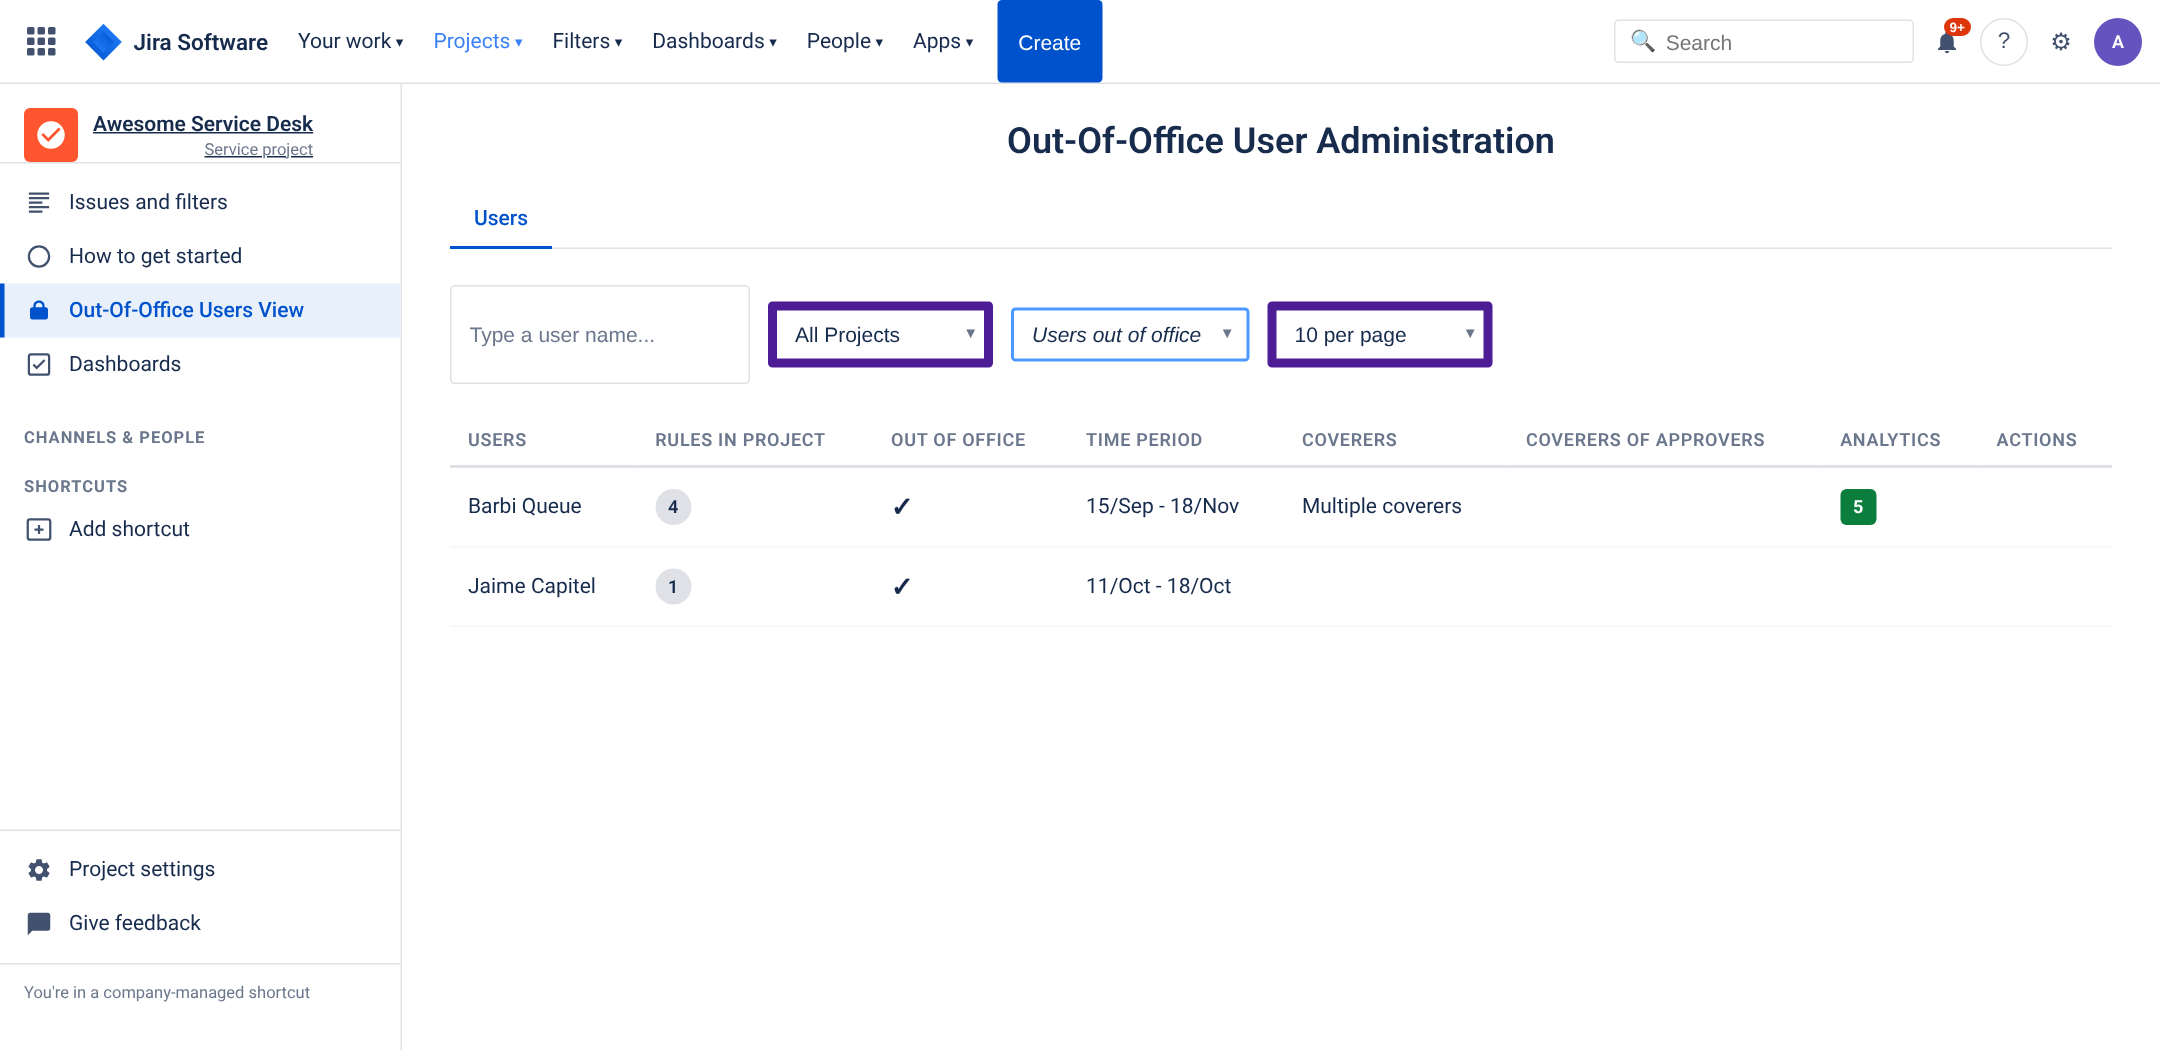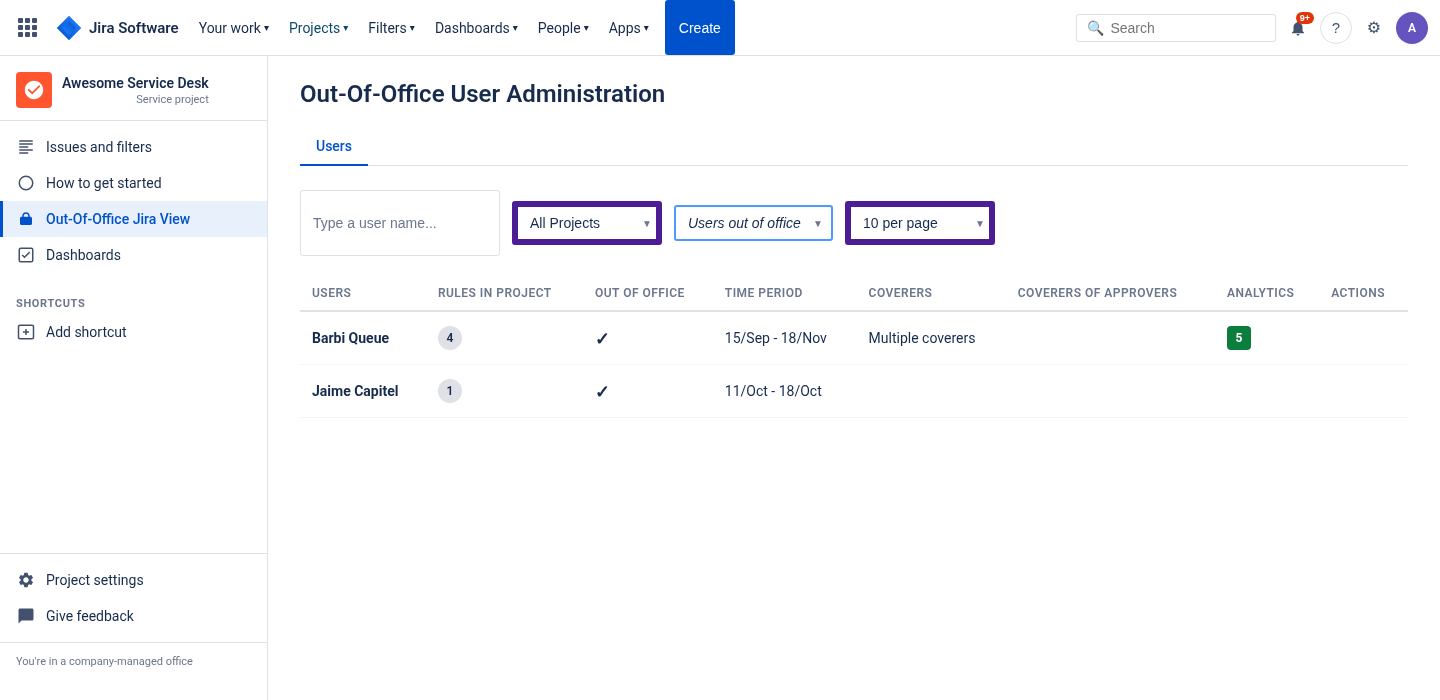--- a/index.html
+++ b/index.html
@@ -11,74 +11,74 @@
       background: #fff; border-bottom: 1px solid #dfe1e6;
       padding: 0 12px; gap: 4px; position: relative; z-index: 100;
     }
     .topnav-grid { display: flex; align-items: center; gap: 2px; cursor: pointer; padding: 6px; border-radius: 3px; }
     .grid-icon { display: grid; grid-template-columns: repeat(3,5px); gap: 2px; }
     .grid-dot { width: 5px; height: 5px; background: #42526e; border-radius: 1px; }
     .jira-logo { display: flex; align-items: center; gap: 6px; margin: 0 8px; cursor: pointer; }
     .jira-diamond { width: 28px; height: 28px; }
     .jira-logo-text { font-size: 15px; font-weight: 600; color: #172b4d; }
     .nav-item { display: flex; align-items: center; gap: 3px; padding: 6px 8px; border-radius: 3px; cursor: pointer; font-size: 14px; color: #172b4d; white-space: nowrap; }
-    .nav-item-active { color: #0c4a6e; }
+    .nav-item-active { color: #3b82f6; }
     .nav-chevron { font-size: 10px; }
     .create-btn { background: #0052cc; color: #fff; border: none; border-radius: 3px; padding: 7px 14px; font-size: 14px; font-weight: 500; cursor: pointer; margin-left: 4px; }
     .topnav-right { margin-left: auto; display: flex; align-items: center; gap: 6px; }
     .search-box { display: flex; align-items: center; border: 1px solid #dfe1e6; border-radius: 3px; padding: 5px 10px; gap: 6px; width: 200px; background: #fff; cursor: text; }
     .search-box input { border: none; outline: none; font-size: 14px; color: #172b4d; width: 100%; background: transparent; }
     .search-icon-wrap { color: #6b778c; font-size: 14px; }
     .notif-btn { position: relative; width: 32px; height: 32px; border-radius: 50%; background: none; border: none; cursor: pointer; display: flex; align-items: center; justify-content: center; }
     .notif-badge { position: absolute; top: 0; right: 0; background: #de350b; color: #fff; font-size: 9px; font-weight: 700; border-radius: 10px; padding: 1px 4px; }
     .help-btn { width: 32px; height: 32px; border-radius: 50%; background: none; border: 1px solid #dfe1e6; cursor: pointer; display: flex; align-items: center; justify-content: center; font-size: 15px; color: #42526e; }
     .settings-btn { width: 32px; height: 32px; border-radius: 50%; background: none; border: none; cursor: pointer; display: flex; align-items: center; justify-content: center; font-size: 16px; color: #42526e; }
     .avatar { width: 32px; height: 32px; border-radius: 50%; background: #6554c0; display: flex; align-items: center; justify-content: center; color: #fff; font-size: 12px; font-weight: 600; cursor: pointer; overflow: hidden; }
 
     
     .app-layout { display: flex; height: calc(100vh - 56px); }
 
     
     .sidebar { width: 268px; min-width: 268px; background: #fff; border-right: 1px solid #dfe1e6; display: flex; flex-direction: column; overflow-y: auto; padding-bottom: 20px; }
-    .sidebar-project { display: flex; align-items: center; gap: 10px; padding: 16px 16px 12px; border-bottom: 1px solid #dfe1e6; cursor: pointer; }
+    .sidebar-project { display: flex; align-items: center; gap: 10px; padding: 16px 16px 0; border-bottom: 1px solid #dfe1e6; cursor: pointer; text-decoration: underline; }
     .project-icon { width: 36px; height: 36px; border-radius: 4px; background: #ff5630; display: flex; align-items: center; justify-content: center; }
     .project-icon svg { width: 22px; height: 22px; fill: #fff; }
     .project-info { display: flex; flex-direction: column; }
     .project-name { font-size: 14px; font-weight: 600; color: #172b4d; line-height: 1.3; }
     .project-type { font-size: 11px; color: #6b778c; text-align: right; }
     .sidebar-nav { padding: 8px 0; }
     .sidebar-item { display: flex; align-items: center; gap: 10px; padding: 8px 16px; cursor: pointer; color: #172b4d; font-size: 14px; border-radius: 0; }
     .sidebar-item-active { background: #e8f0fb; color: #0052cc; font-weight: 500; border-left: 3px solid #0052cc; padding-left: 13px; }
     .sidebar-icon { width: 20px; height: 20px; display: flex; align-items: center; justify-content: center; color: #42526e; font-size: 16px; flex-shrink: 0; }
     .sidebar-active-icon { color: #0052cc; }
     .sidebar-section-label { font-size: 11px; font-weight: 700; color: #6b778c; text-transform: uppercase; letter-spacing: 0.06em; padding: 16px 16px 4px; }
     .sidebar-bottom { margin-top: auto; padding: 8px 0; border-top: 1px solid #dfe1e6; }
     .company-managed { font-size: 11px; color: #6b778c; padding: 12px 16px; border-top: 1px solid #dfe1e6; }
 
     
     .main-content { flex: 1; overflow-y: auto; padding: 24px 32px; background: #fff; }
-    .page-title { font-size: 24px; font-weight: 600; color: #172b4d; margin-bottom: 20px; }
+    .page-title { font-size: 24px; font-weight: 600; color: #172b4d; margin-bottom: 20px; text-align: center; }
     .tabs { display: flex; border-bottom: 1px solid #dfe1e6; margin-bottom: 24px; }
     .tab { padding: 10px 16px; font-size: 14px; cursor: pointer; color: #6b778c; border-bottom: 2px solid transparent; margin-bottom: -1px; }
     .tab-active { color: #0052cc; border-bottom: 2px solid #0052cc; font-weight: 500; }
 
     
     .filters-row { display: flex; align-items: center; gap: 12px; margin-bottom: 20px; }
     .filter-input { border: 1px solid #dfe1e6; border-radius: 3px; padding: 24px 12px; font-size: 14px; color: #000000; width: 200px; outline: none; }
     .filter-input::placeholder { color: #6b778c; }
     .filter-select { border: 6px solid #4c1d95; border-radius: 3px; padding: 8px 30px 8px 12px; font-size: 14px; color: #172b4d; background: #fff; appearance: none; cursor: pointer; outline: none; min-width: 150px; }
     .filter-select-wrap { position: relative; }
     .filter-select-wrap::after { content: '▼'; position: absolute; right: 10px; top: 50%; transform: translateY(-50%); font-size: 10px; color: #6b778c; pointer-events: none; }
     .filter-select-active { border-color: #4c9aff; border-width: 2px; font-style: italic; }
 
     
     .data-table { width: 100%; border-collapse: collapse; }
     .data-table th { text-align: left; font-size: 12px; font-weight: 600; color: #6b778c; text-transform: uppercase; letter-spacing: 0.04em; padding: 10px 12px; border-bottom: 2px solid #dfe1e6; white-space: nowrap; }
     .data-table td { padding: 14px 12px; border-bottom: 1px solid #f4f5f7; font-size: 14px; color: #172b4d; vertical-align: middle; }
-    .user-name { font-weight: 700; }
+    .user-name { font-weight: 400; }
     .rules-badge { display: inline-flex; align-items: center; justify-content: center; width: 24px; height: 24px; border-radius: 50%; background: #dfe1e6; color: #172b4d; font-size: 12px; font-weight: 600; }
     .check-mark { color: #172b4d; font-size: 18px; font-weight: 700; }
     .analytics-badge { display: inline-flex; align-items: center; justify-content: center; width: 24px; height: 24px; border-radius: 4px; background: #0b7e3e; color: #fff; font-size: 12px; font-weight: 700; }
 
     
     .bell-svg { width: 18px; height: 18px; fill: #42526e; }
   </style>
 </head>
 <body>
 
@@ -197,34 +197,35 @@
         </span>
         <span>How to get started</span>
       </div>
 
       <div class="sidebar-item sidebar-item-active">
         <span class="sidebar-icon sidebar-active-icon">
           <svg width="18" height="18" viewBox="0 0 24 24" fill="#0052cc">
             <path d="M12 3C9 3 7 5 7 8v1H6c-1.1 0-2 .9-2 2v7c0 1.1.9 2 2 2h12c1.1 0 2-.9 2-2v-7c0-1.1-.9-2-2-2h-1V8c0-3-2-5-5-5zm0 2c1.7 0 3 1.3 3 3v1H9V8c0-1.7 1.3-3 3-3z"></path>
           </svg>
         </span>
-        <span>Out-Of-Office Jira View</span>
+        <span>Out-Of-Office Users View</span>
       </div>
 
       <div class="sidebar-item">
         <span class="sidebar-icon">
           <svg width="18" height="18" viewBox="0 0 24 24" fill="none" stroke="#42526e" stroke-width="2">
               <rect x="3" y="3" width="18" height="18" rx="2"></rect>
               <path d="M7 12l3 3 7-7"></path>
             </svg>
         </span>
         <span>Dashboards</span>
       </div>
     </div>
 
+    <div class="sidebar-section-label">CHANNELS &amp; PEOPLE</div>
     <div class="sidebar-section-label">SHORTCUTS</div>
     <div class="sidebar-item">
       <span class="sidebar-icon">
         <svg width="18" height="18" viewBox="0 0 24 24" fill="none" stroke="#42526e" stroke-width="2">
             <rect x="2" y="3" width="20" height="18" rx="2"></rect>
             <path d="M8 12h8M12 8v8"></path>
           </svg>
       </span>
       <span>Add shortcut</span>
     </div>
@@ -242,21 +243,21 @@
       </div>
       <div class="sidebar-item">
         <span class="sidebar-icon">
           <svg width="18" height="18" viewBox="0 0 24 24" fill="#42526e">
               <path d="M20 2H4c-1.1 0-2 .9-2 2v18l4-4h14c1.1 0 2-.9 2-2V4c0-1.1-.9-2-2-2z"></path>
             </svg>
         </span>
         <span>Give feedback</span>
       </div>
     </div>
-    <div class="company-managed">You're in a company-managed office</div>
+    <div class="company-managed">You're in a company-managed shortcut</div>
   </aside>
 
   <main class="main-content">
     <h1 class="page-title">Out-Of-Office User Administration</h1>
 
     <div class="tabs">
       <div class="tab tab-active">Users</div>
     </div>
 
     <div class="filters-row">

